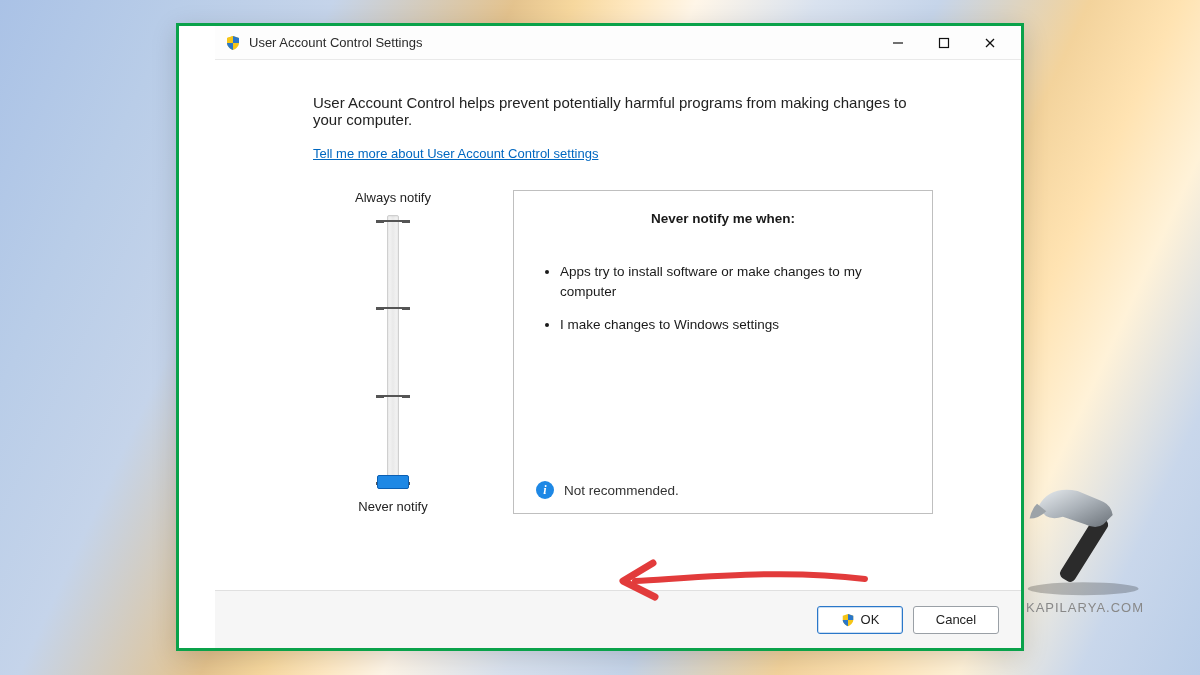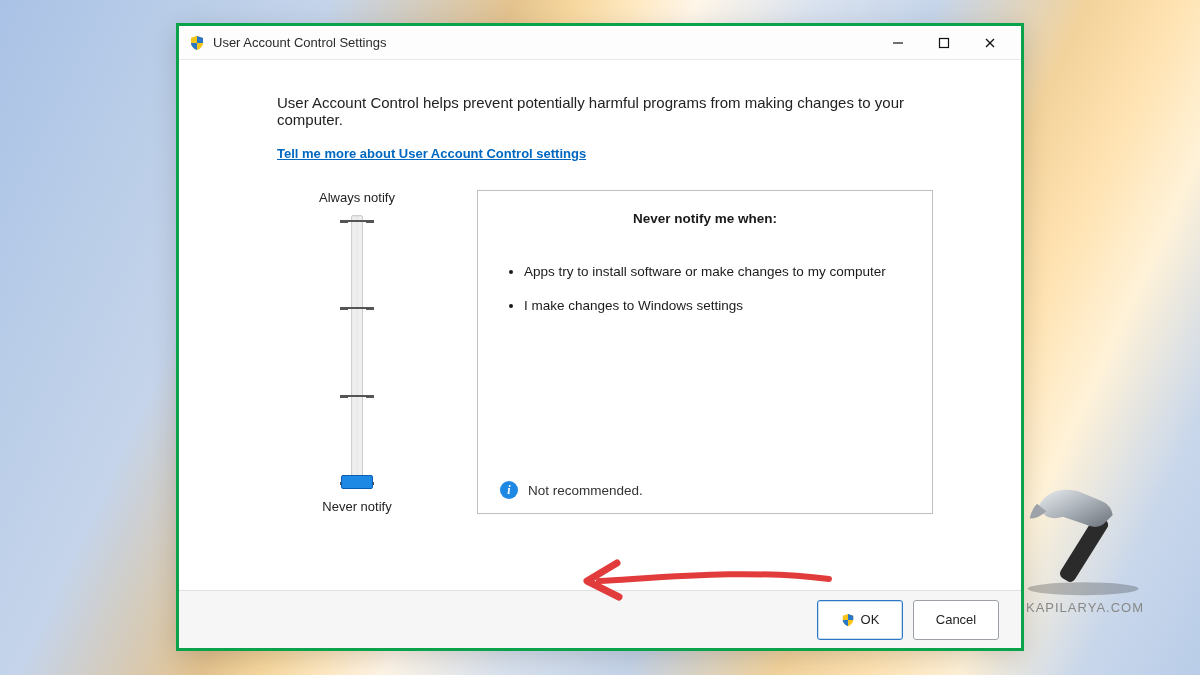--- a/index.html
+++ b/index.html
@@ -14,21 +14,21 @@
     position: relative;
   }
 
   .window {
     position: absolute;
     left: 176px; top: 23px;
     width: 848px; height: 628px;
     background: #ffffff;
     border: 3px solid #0aa24a;
     box-shadow: 0 6px 24px rgba(0,0,0,.15);
-    display: flex; flex-direction: column;
+    display: flex; flex-direction: column; padding-left: 36px;
   }
 
   .titlebar {
     height: 34px;
     display: flex; align-items: center;
     padding: 0 8px 0 10px;
     border-bottom: 1px solid #e9e9e9;
     background: #fdfdfd;
     user-select: none;
   }
@@ -43,21 +43,21 @@
   .winbtn svg { width: 12px; height: 12px; }
 
   .content {
     flex: 1;
     padding: 34px 88px 16px 98px;
     position: relative;
   }
 
   .heading { font-size: 19px; color: #1b3f8f; font-weight: 400; margin-bottom: 16px; }
   .desc    { font-size: 15px; color: #222; margin-bottom: 16px; }
-  .link    { font-size: 13px; color: #0067c0; text-decoration: underline; cursor: pointer; display: inline-block; font-weight: bold; }
+  .link    { font-size: 13px; color: #0067c0; text-decoration: underline; cursor: pointer; display: inline-block; }
 
   .body-row { display: flex; margin-top: 28px; gap: 40px; }
 
   .slider-col { width: 160px; }
   .slider-top-label, .slider-bottom-label {
     font-size: 13px; color: #222; text-align: center;
   }
   .slider-wrap {
     position: relative;
     width: 40px; height: 272px;
@@ -105,21 +105,21 @@
   }
 
   .footer {
     height: 58px;
     border-top: 1px solid #e0e0e0;
     background: #f6f6f6;
     display: flex; align-items: center; justify-content: flex-end;
     gap: 10px; padding: 0 22px;
   }
   .btn {
-    min-width: 86px; height: 40px;
+    min-width: 86px; height: 28px;
     border: 1px solid #9aa0a6; border-radius: 3px;
     background: #ffffff; color: #222;
     font-size: 13px;
     display: flex; align-items: center; justify-content: center; gap: 6px;
     cursor: pointer;
   }
   .btn.primary { border-color: #2a77c9; box-shadow: 0 0 0 1px rgba(42,119,201,.25) inset; }
 
   
   .annot-arrow {

